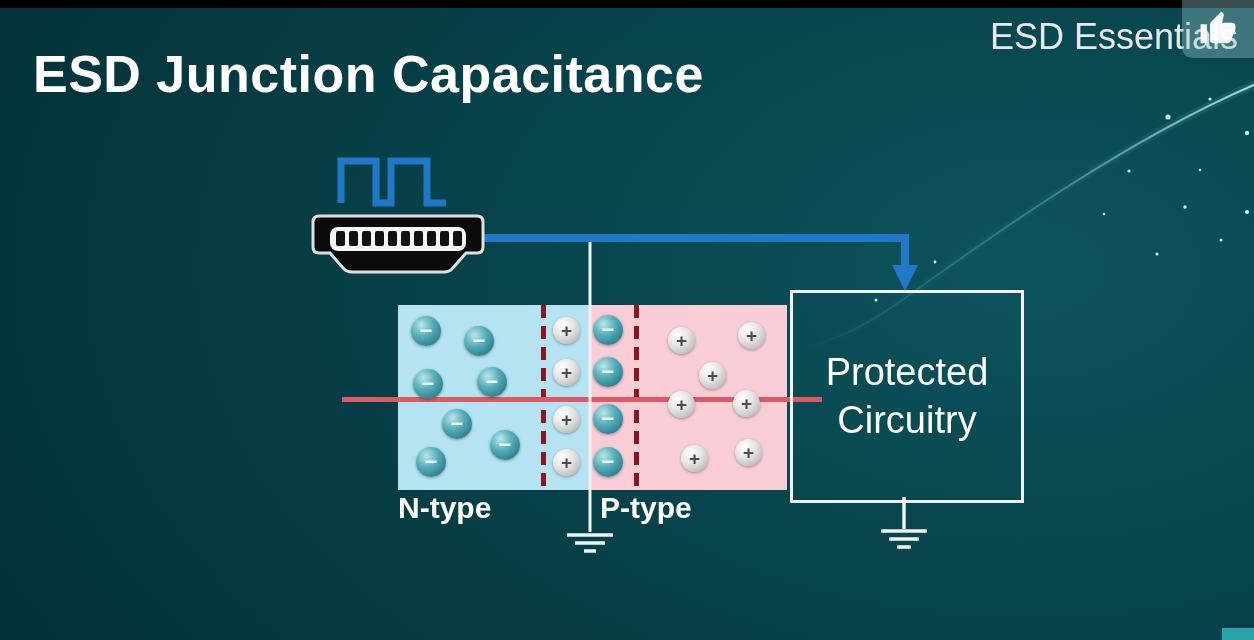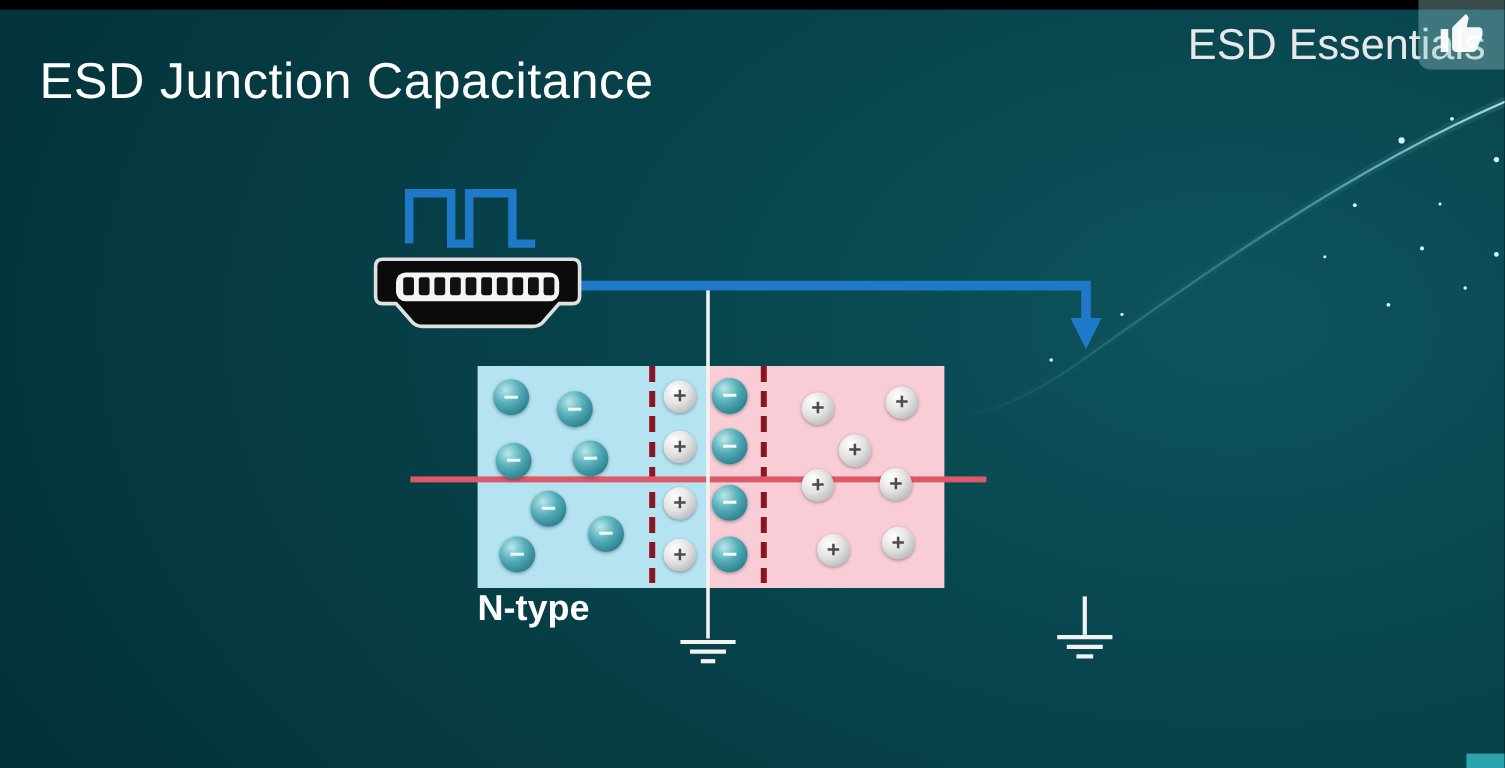--- a/index.html
+++ b/index.html
@@ -2,21 +2,21 @@
 <html><head>
 <meta charset="utf-8">
 <style>
   html,body{margin:0;padding:0;background:#000;}
   .stage{
     position:relative;width:1254px;height:640px;overflow:hidden;
     font-family:"Liberation Sans",sans-serif;
     background:radial-gradient(1400px 900px at 82% 42%, #0d545d 0%, #07424b 40%, #032b30 100%);
   }
   .letterbox{position:absolute;left:0;top:0;width:100%;height:8px;background:#000;z-index:7;}
-  .title{position:absolute;left:33px;top:18px;font-size:42px;font-weight:400;color:#fff;z-index:7;letter-spacing:.5px;margin-top:26px;}
+  .title{position:absolute;left:33px;top:18px;font-size:52px;font-weight:700;color:#fff;z-index:7;letter-spacing:.5px;margin-top:26px;}
   .brand{position:absolute;right:16px;top:16px;font-size:36px;font-weight:400;color:#e8e8e8;z-index:6;}
   .like{position:absolute;right:0;top:0;width:72px;height:58px;z-index:8;
         background:rgba(150,198,203,.38);border-bottom-left-radius:10px;
         display:flex;align-items:center;justify-content:center;cursor:pointer;}
   .corner-accent{position:absolute;right:0;bottom:0;width:32px;height:12px;background:#2aa3aa;z-index:7;}
 
   svg.bg-art{position:absolute;left:0;top:0;z-index:0;pointer-events:none;}
   svg.fg-art{position:absolute;left:0;top:0;z-index:5;pointer-events:none;}
 
   .region{position:absolute;top:305px;height:185px;z-index:1;}
@@ -84,20 +84,24 @@
       <path fill="#ffffff" fill-opacity="0.95" d="M1 21h4V9H1v12zm22-11c0-1.1-.9-2-2-2h-6.31l.95-4.57.03-.32c0-.41-.17-.79-.44-1.06L14.17 1 7.59 7.59C7.22 7.95 7 8.45 7 9v10c0 1.1.9 2 2 2h9c.83 0 1.54-.5 1.84-1.22l3.02-7.05c.09-.23.14-.47.14-.73v-2z"></path>
     </svg>
   </div>
 
   <div class="region n-region"></div>
   <div class="region p-region"></div>
   <div class="dash dash-left"></div>
   <div class="dash dash-right"></div>
   <div class="redline"></div>
 
+  <div class="protected-box">
+    <span>Protected</span>
+    <span>Circuitry</span>
+  </div>
 
   <div class="sphere neg" style="left:411px;top:316px">−</div>
   <div class="sphere neg" style="left:464px;top:326px">−</div>
   <div class="sphere neg" style="left:413px;top:369px">−</div>
   <div class="sphere neg" style="left:477px;top:367px">−</div>
   <div class="sphere neg" style="left:442px;top:409px">−</div>
   <div class="sphere neg" style="left:416px;top:447px">−</div>
   <div class="sphere neg" style="left:490px;top:430px">−</div>
 
   <div class="sphere pos" style="left:553px;top:317px">+</div>
@@ -151,15 +155,16 @@
           <rect x="401" y="231" width="9" height="15" rx="2"></rect>
         <rect x="414" y="231" width="9" height="15" rx="2"></rect>
           <rect x="427" y="231" width="9" height="15" rx="2"></rect>
         <rect x="440" y="231" width="9" height="15" rx="2"></rect>
           <rect x="453" y="231" width="9" height="15" rx="2"></rect>
       </g>
     </g>
   </svg>
 
   <div class="type-label n-label">N-type</div>
+  <div class="type-label p-label">P-type</div>
 
   <div class="corner-accent"></div>
 </div>
 
 </body></html>

